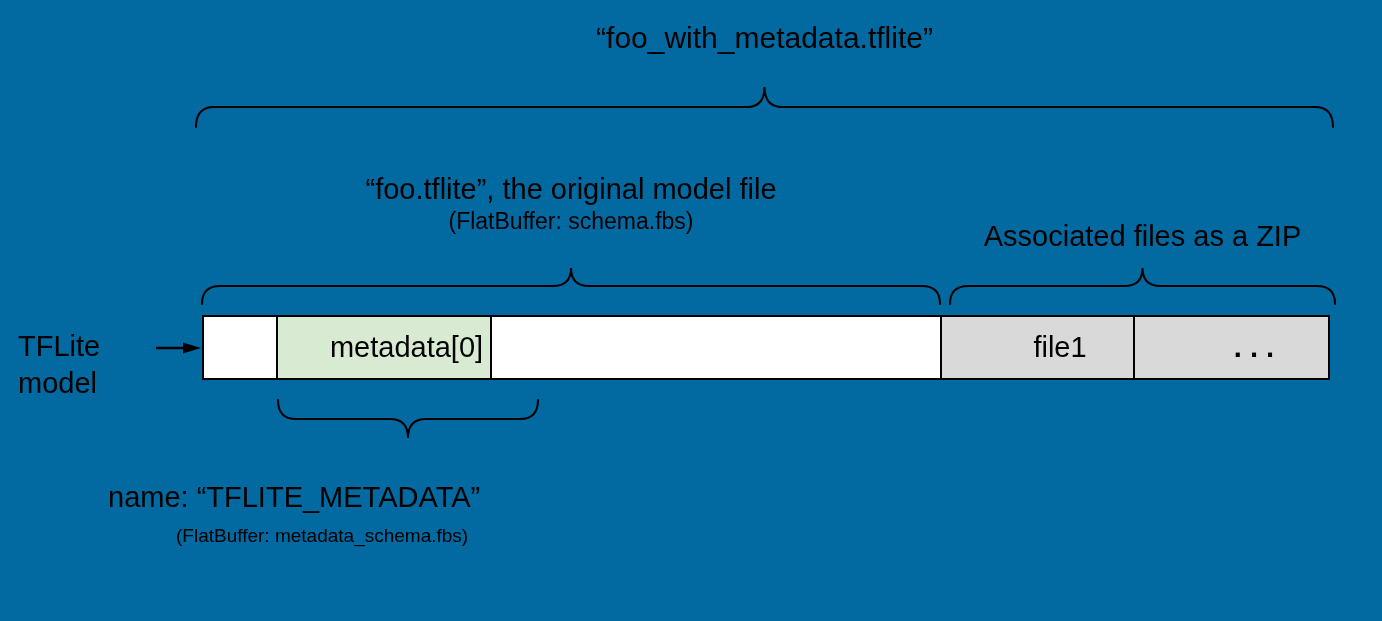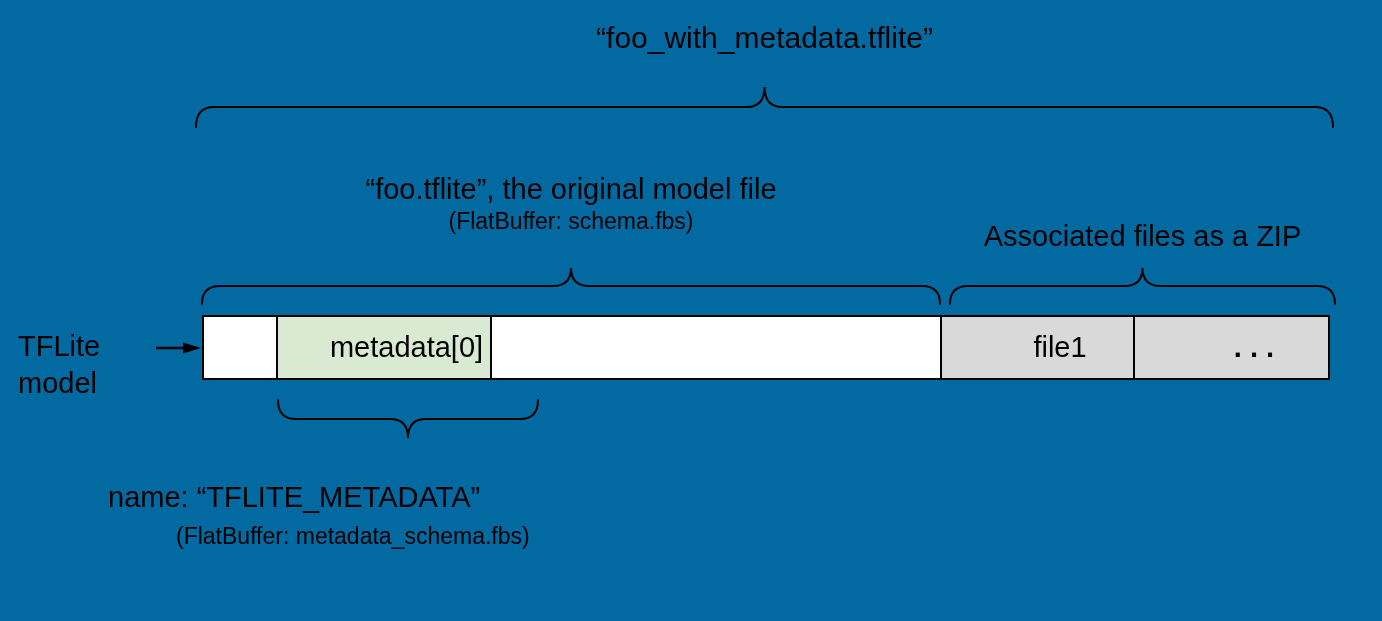--- a/index.html
+++ b/index.html
@@ -83,21 +83,21 @@
   .seg-more       { flex: 1;      background: #d9d9d9; font-weight: bold; }
 
   .annotation {
     left: 108px; top: 467px;
     font-size: 29px;
     line-height: 40px;
     white-space: nowrap;
     margin-top: 10px;
   }
   .annotation .schema-line {
-    font-size: 23px;
+    font-size: 19px;
     line-height: 30px;
     margin-left: 68px;
     margin-top: 4px;
   }
 </style>
 </head>
 <body>
 
 <div class="canvas">
 

